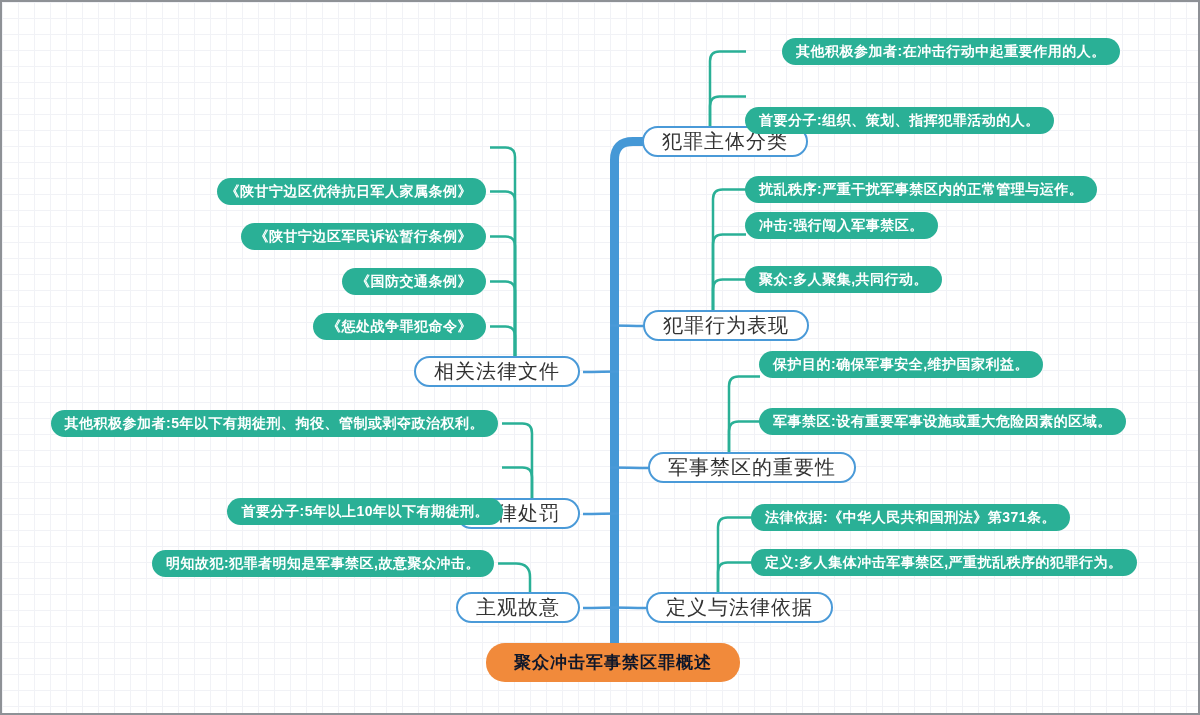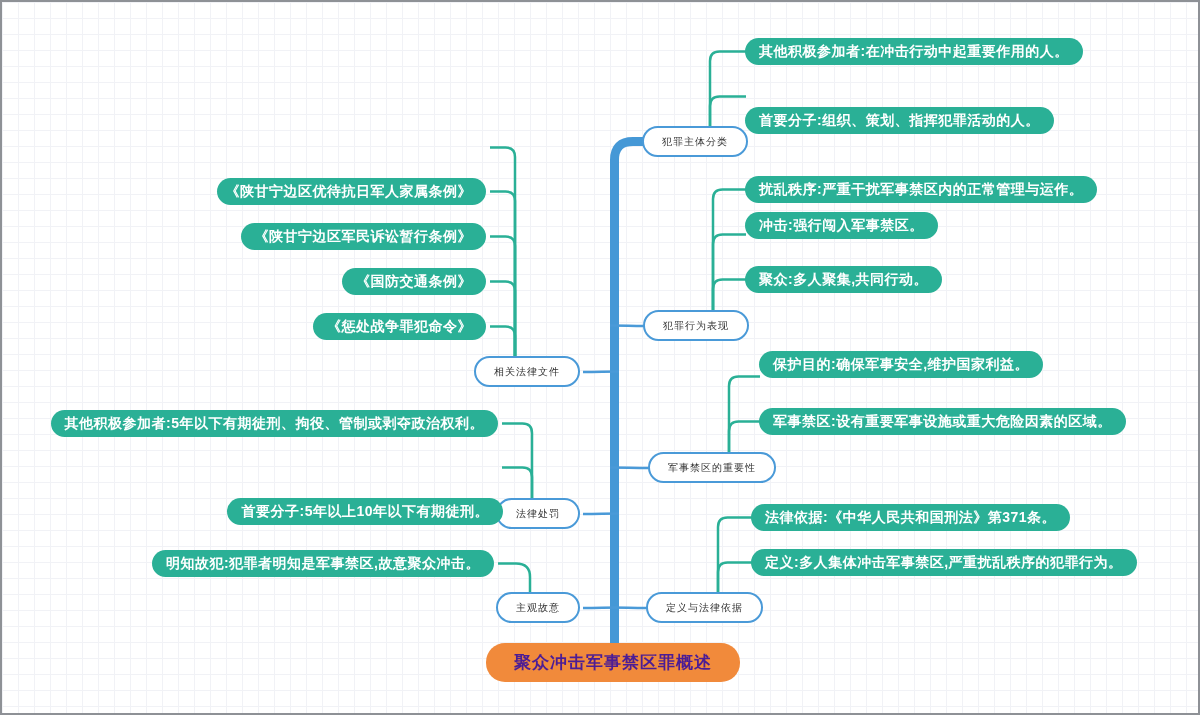--- a/index.html
+++ b/index.html
@@ -46,29 +46,29 @@
     font-weight: bold;
     letter-spacing: 0.5px;
   }
   .branch {
     height: 31px;
     padding: 12px 18px;
     border-radius: 16px;
     background: #ffffff;
     border: 2px solid #4A9AD8;
     color: #333333;
-    font-size: 10px;
+    font-size: 20px;
     letter-spacing: 1px;
   }
   .root {
     height: 39px;
     padding: 0 28px;
     border-radius: 19px;
     background: #F18A3B;
-    color: #4c1d95;
+    color: #0f172a;
     font-size: 17px;
     font-weight: bold;
     letter-spacing: 1px;
   }
 </style>
 </head>
 <body>
 
 <div class="canvas">
 
@@ -112,21 +112,21 @@
 
   <div class="node branch" style="left:640px; top:124px;">犯罪主体分类</div>
   <div class="node branch" style="left:641px; top:308px;">犯罪行为表现</div>
   <div class="node branch" style="left:646px; top:450px;">军事禁区的重要性</div>
   <div class="node branch" style="left:644px; top:590px;">定义与法律依据</div>
 
   <div class="node branch" style="right:618px; top:354px;">相关法律文件</div>
   <div class="node branch" style="right:618px; top:496px;">法律处罚</div>
   <div class="node branch" style="right:618px; top:590px;">主观故意</div>
 
-  <div class="node leaf" style="left:743px; top:36px;">其他积极参加者:在冲击行动中起重要作用的人。</div>
+  <div class="node leaf" style="left:780px; top:36px;">其他积极参加者:在冲击行动中起重要作用的人。</div>
   <div class="node leaf" style="left:743px; top:81px;margin-top:24px;">首要分子:组织、策划、指挥犯罪活动的人。</div>
 
   <div class="node leaf" style="left:743px; top:174px;">扰乱秩序:严重干扰军事禁区内的正常管理与运作。</div>
   <div class="node leaf" style="left:743px; top:210px;">冲击:强行闯入军事禁区。</div>
   <div class="node leaf" style="left:743px; top:264px;">聚众:多人聚集,共同行动。</div>
 
   <div class="node leaf" style="left:757px; top:349px;">保护目的:确保军事安全,维护国家利益。</div>
   <div class="node leaf" style="left:757px; top:406px;text-align:center;">军事禁区:设有重要军事设施或重大危险因素的区域。</div>
 
   <div class="node leaf" style="left:749px; top:502px;">法律依据:《中华人民共和国刑法》第371条。</div>

